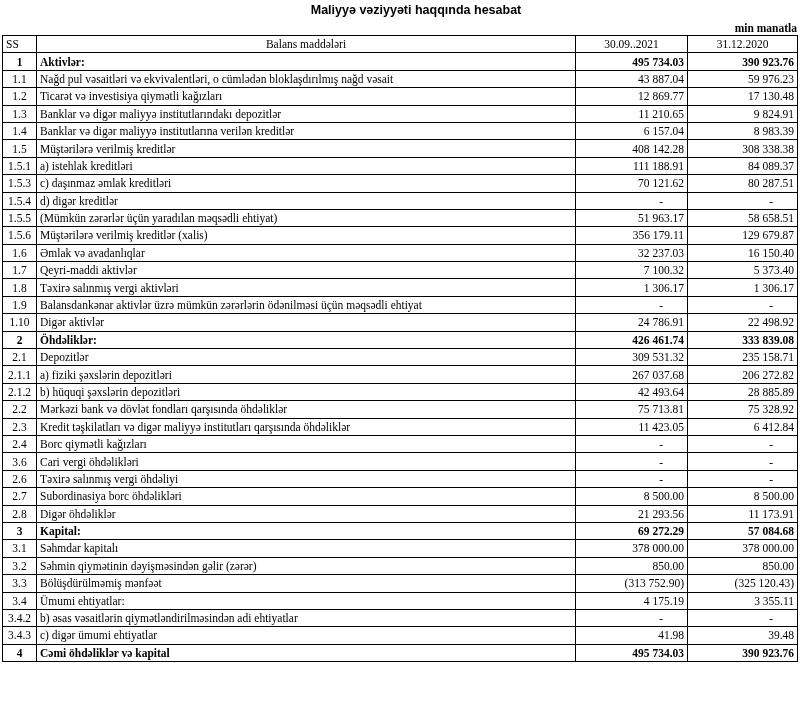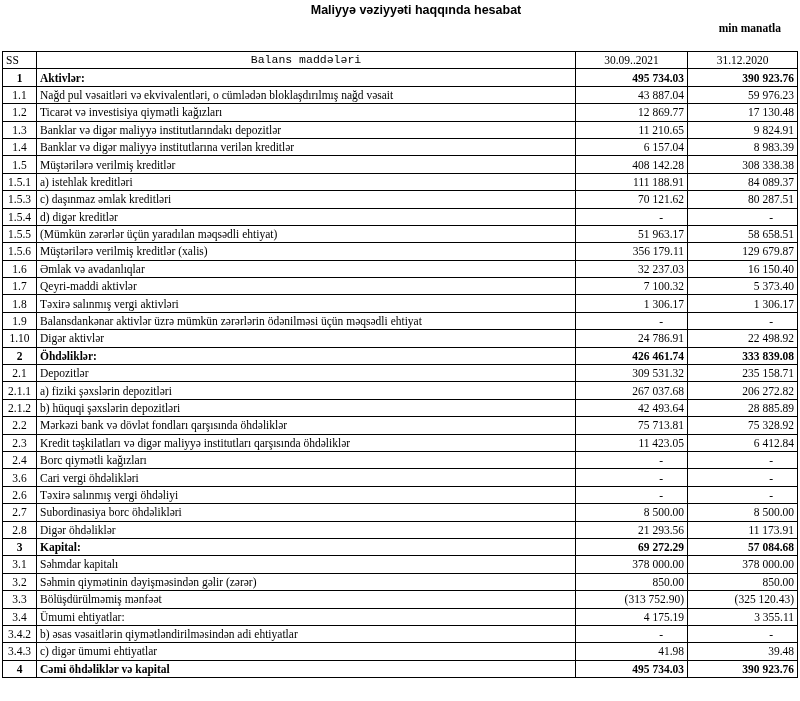--- a/index.html
+++ b/index.html
@@ -19,48 +19,48 @@
     text-align: center;
     font-family: "Liberation Sans", "DejaVu Sans", sans-serif;
     font-weight: bold;
     font-size: 12.5px;
     line-height: 14px;
     margin-left: 32px;
   }
   .unit-note {
     margin-top: 5px;
     text-align: right;
-    padding-right: 19px;
+    padding-right: 3px;
     font-weight: bold;
     font-size: 11.5px;
     line-height: 12px;
     margin-left: 21px;
   }
   table.balance {
     border-collapse: collapse;
     table-layout: fixed;
     width: 796px;
-    margin: 17px auto 0 auto;
+    margin: 1px auto 0 auto;
   }
   table.balance col.c-ss   { width: 34px; }
   table.balance col.c-val1 { width: 112px; }
   table.balance col.c-val2 { width: 110px; }
   table.balance th,
   table.balance td {
     border: 1px solid #000;
     font-size: 11.5px;
     height: 16.4px;
     line-height: 1.05;
     padding: 0 3px;
     overflow: hidden;
     white-space: nowrap;
     font-weight: normal;
   }
   th.h-ss   { text-align: left; }
-  th.h-item { text-align: center; font-family: Liberation Mono, monospace; }
+  th.h-item { text-align: center; }
   th.h-val  { font-weight: bold; }
   td.c-ss   { text-align: center; }
   td.c-item { text-align: left; padding-left: 4px; }
   td.c-val  { text-align: right; padding-right: 7px; }
   td.c-val.dash { padding-right: 24px; }
   tr.bold td { font-weight: bold; }
 </style>
 </head>
 <body>
 

